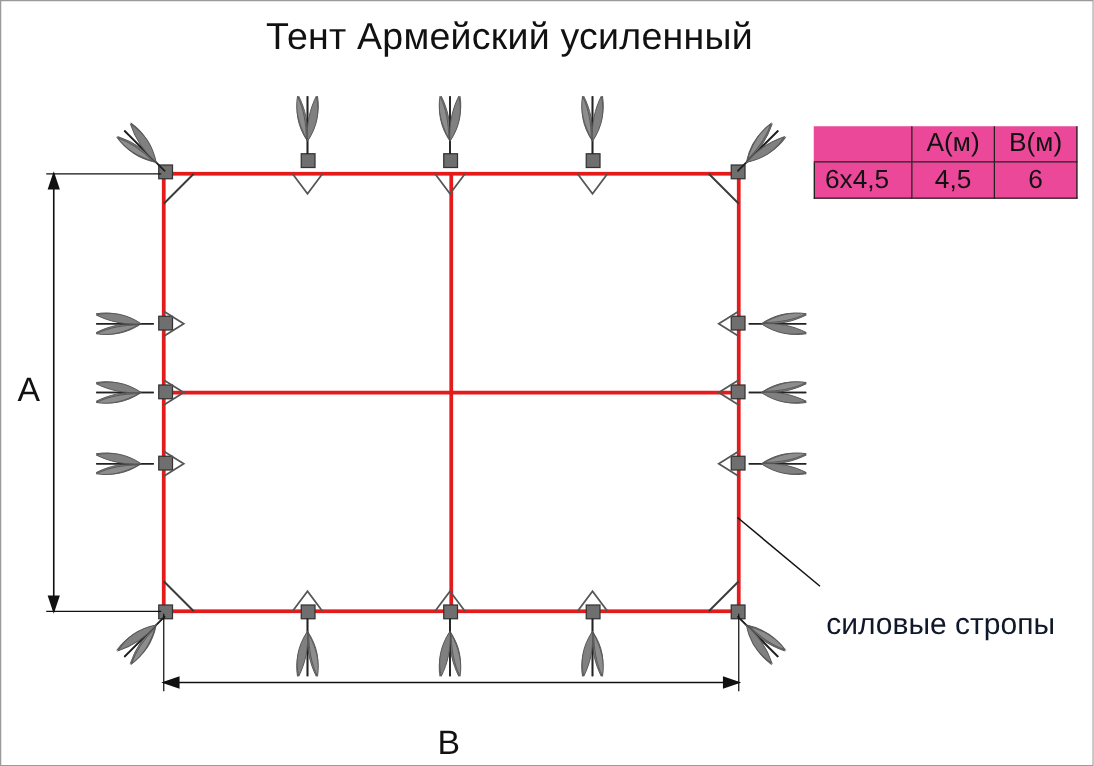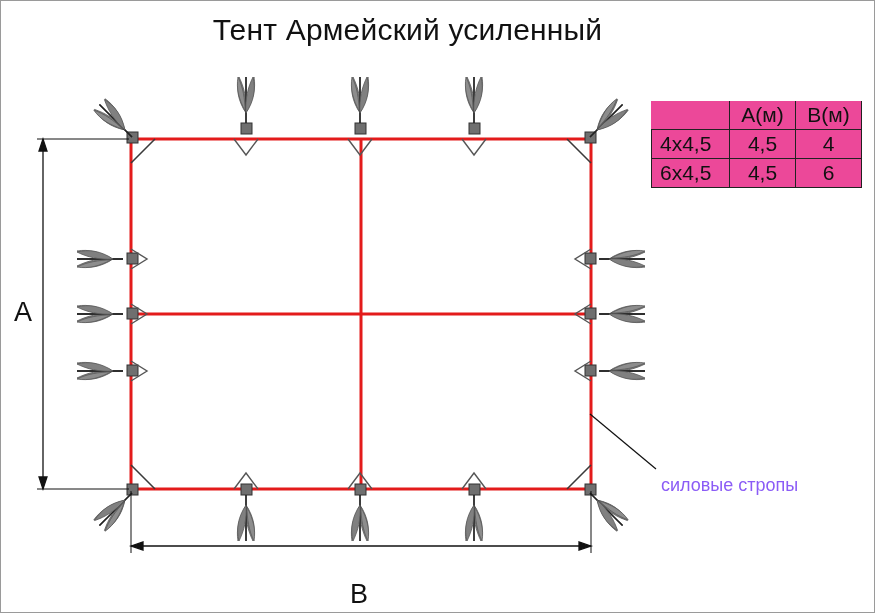--- a/index.html
+++ b/index.html
@@ -61,23 +61,23 @@
     border-left: none;
     border-top: none;
     border-bottom: 1px solid #222222;
   }
   .tbl td.c {
     min-width: 66px;
   }
   .callout-label {
     position: absolute;
     left: 660px;
-    top: 474px;
-    font-size: 18px;
-    color: #8b5cf6;
+    top: 485px;
+    font-size: 24px;
+    color: #0f172a;
     white-space: nowrap;
   }
   .dim-letter {
     position: absolute;
     font-size: 27px;
     color: #111111;
   }
   #dim-a {
     left: 13px;
     top: 296px;
@@ -299,25 +299,20 @@
   <div class="callout-label">силовые стропы</div>
 
   <table class="tbl">
     <tbody>
       <tr class="head">
         <td class="blank"></td>
         <td class="c">A(м)</td>
         <td class="c">B(м)</td>
       </tr>
       <tr>
-        <td class="lbl">4х4,5</td>
-        <td class="c">4,5</td>
-        <td class="c">4</td>
-      </tr>
-      <tr>
         <td class="lbl">6х4,5</td>
         <td class="c">4,5</td>
         <td class="c">6</td>
       </tr>
     </tbody>
   </table>
 
 </div>
 
 </body></html>

